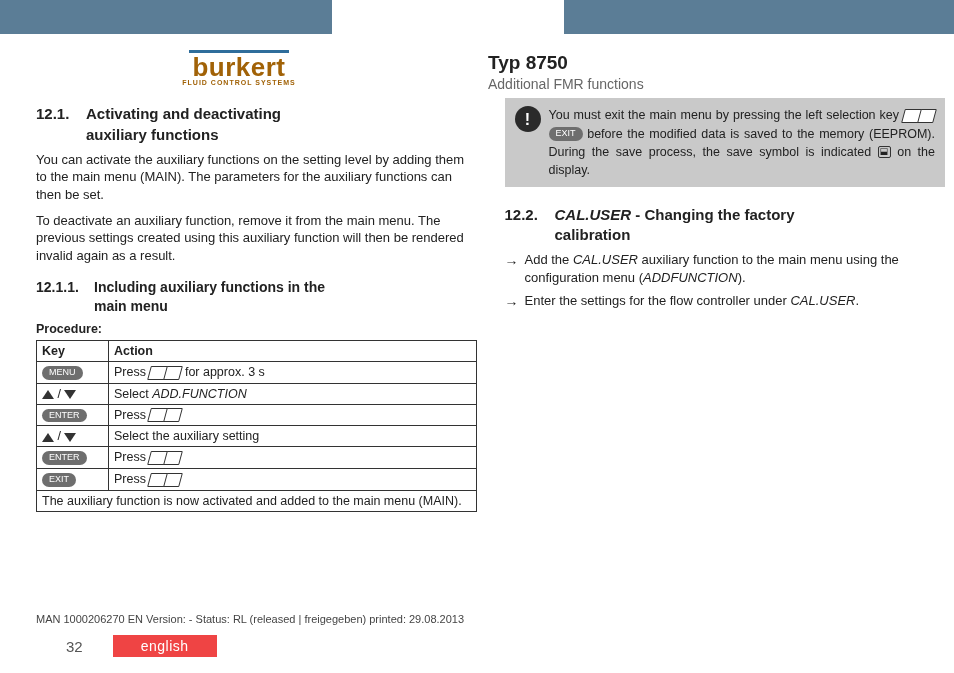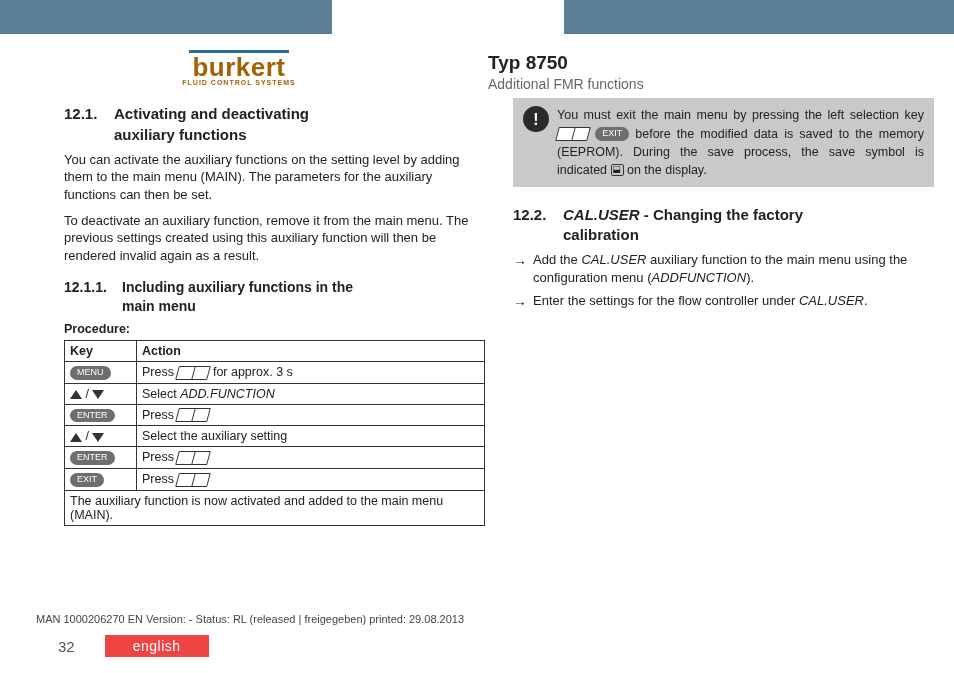--- a/index.html
+++ b/index.html
@@ -54,23 +54,22 @@
     margin: 0 auto 3px auto;
   }
   .doc-meta {
     flex: 1;
     padding: 10px 30px 0 10px;
   }
   .doc-meta .line1 { font-weight: 700; font-size: 19px; }
   .doc-meta .line2 { color: #666; font-size: 14px; margin-top: 2px; }
   .columns {
     display: flex;
-    padding: 0 20px 0 36px;
+    padding: 0 9px 0 36px;
     gap: 28px;
-    margin-left: 28px;
   }
   .col { flex: 1; min-width: 0; }
   .h-sec {
     font-weight: 700;
     font-size: 15px;
     margin: 6px 0 6px 0;
     line-height: 1.35;
   }
   .h-sec .num { display: inline-block; min-width: 50px; }
   .h-sec .title-indent { margin-left: 50px; display: block; }
@@ -166,21 +165,21 @@
   .ital { font-style: italic; }
   .footer-line {
     position: absolute;
     left: 36px; right: 30px;
     bottom: 48px;
     font-size: 11px;
     color: #444;
   }
   .footer-bar {
     position: absolute;
-    left: 8px; bottom: 14px;
+    left: 16px; bottom: 14px;
     height: 26px;
     display: flex;
     align-items: center;
     text-align: right;
   }
   .page-num {
     padding: 0 30px 0 50px;
     font-size: 15px;
     color: #555;
   }

